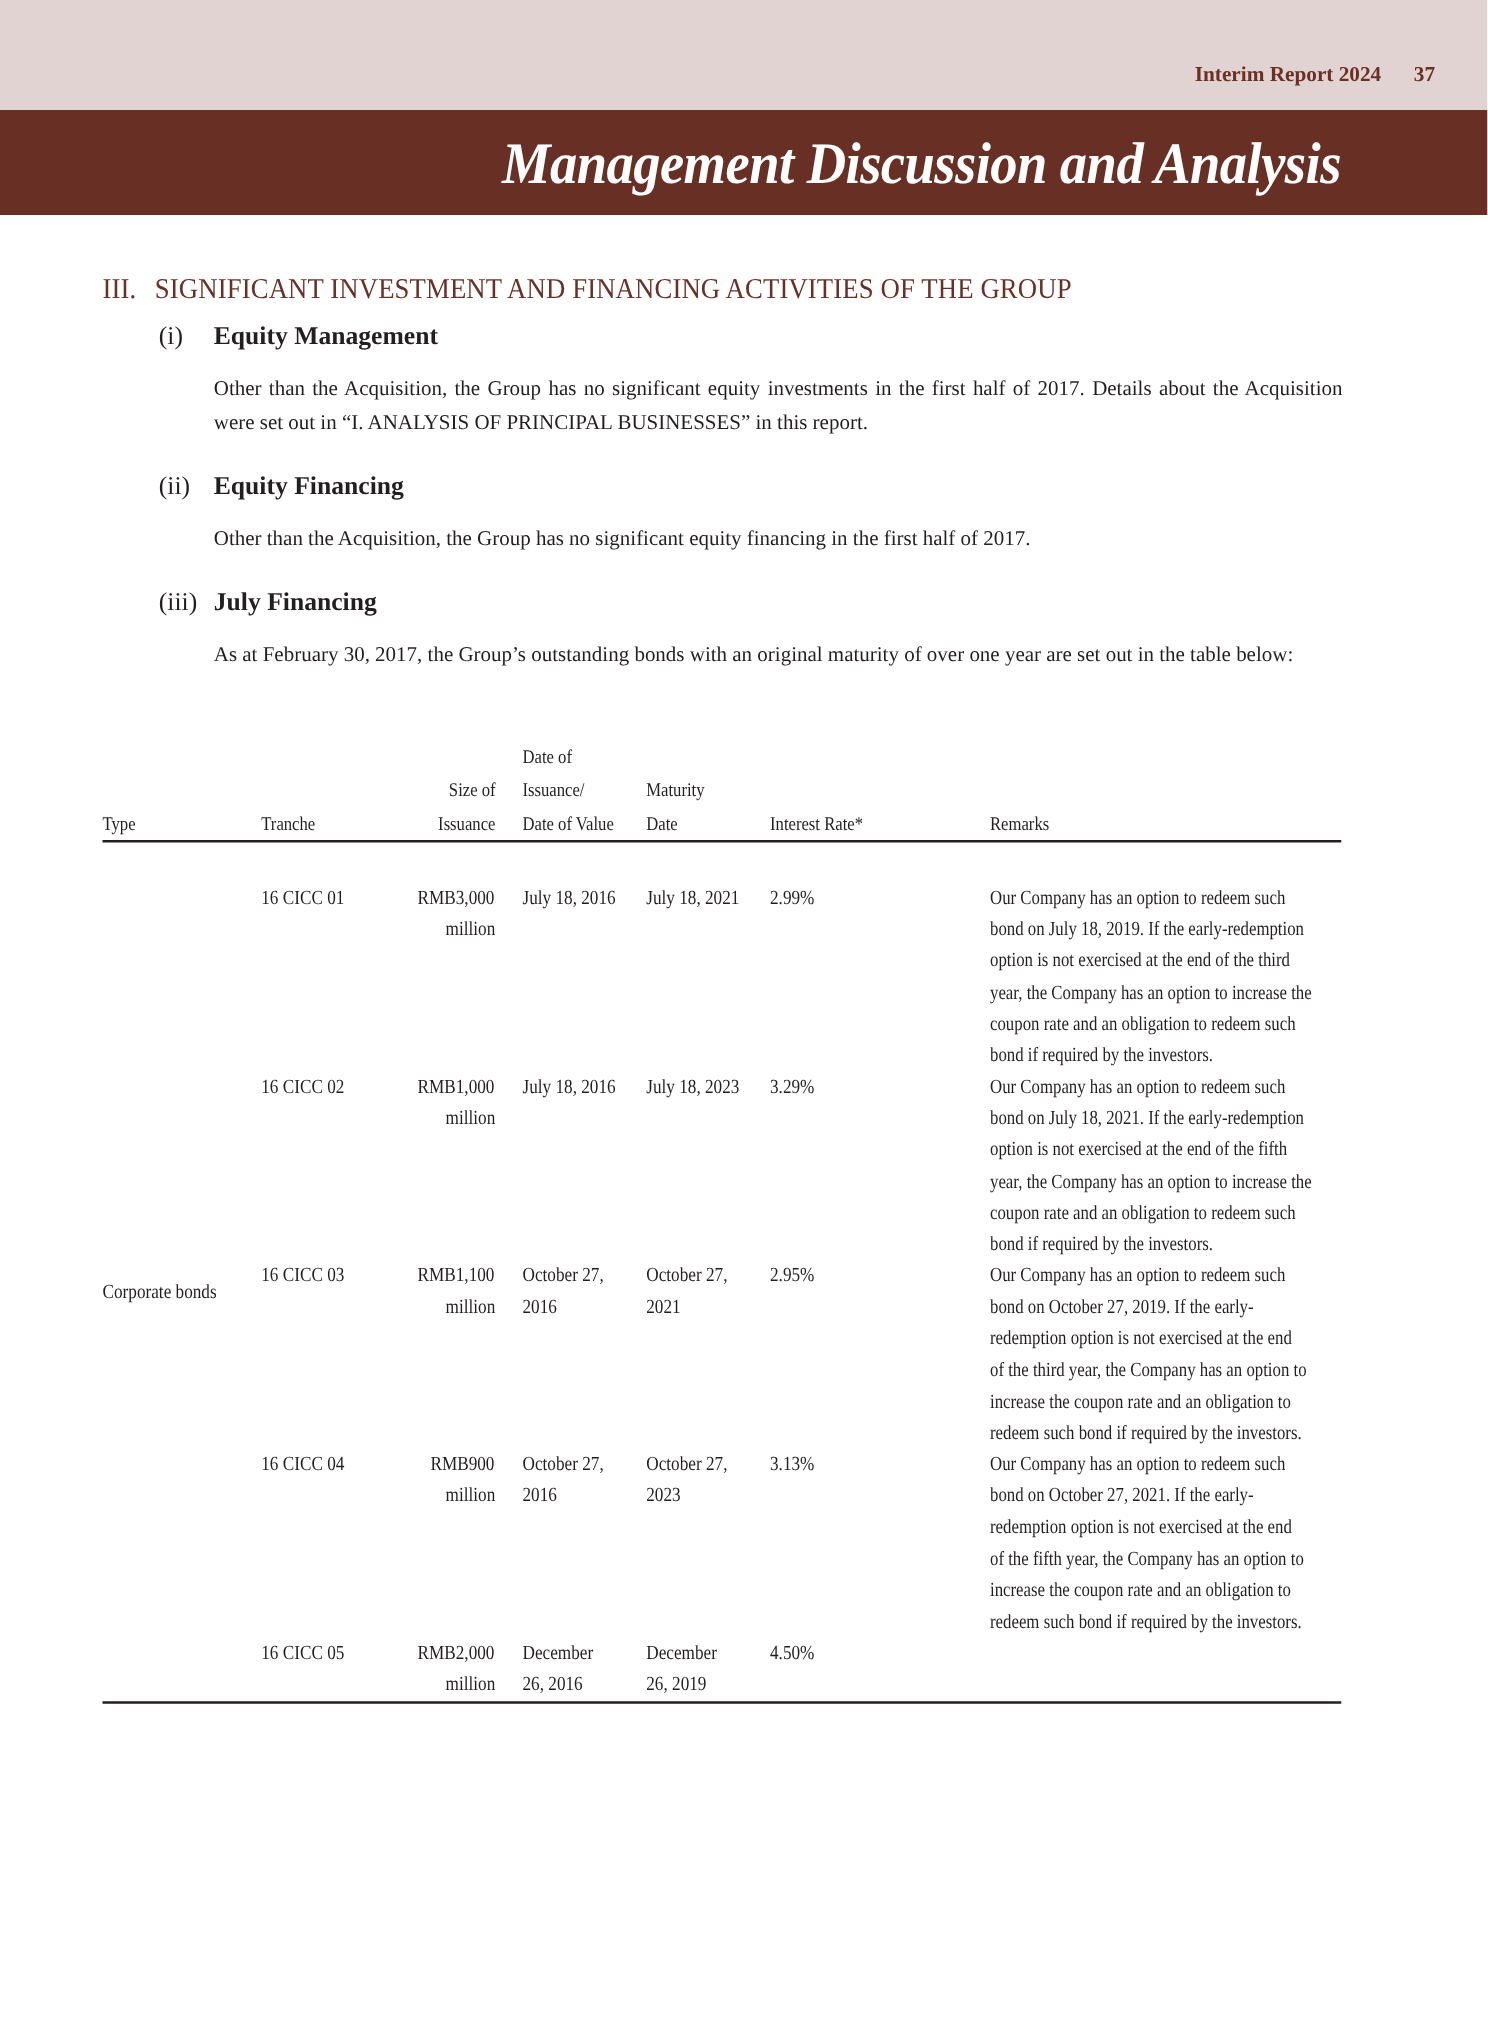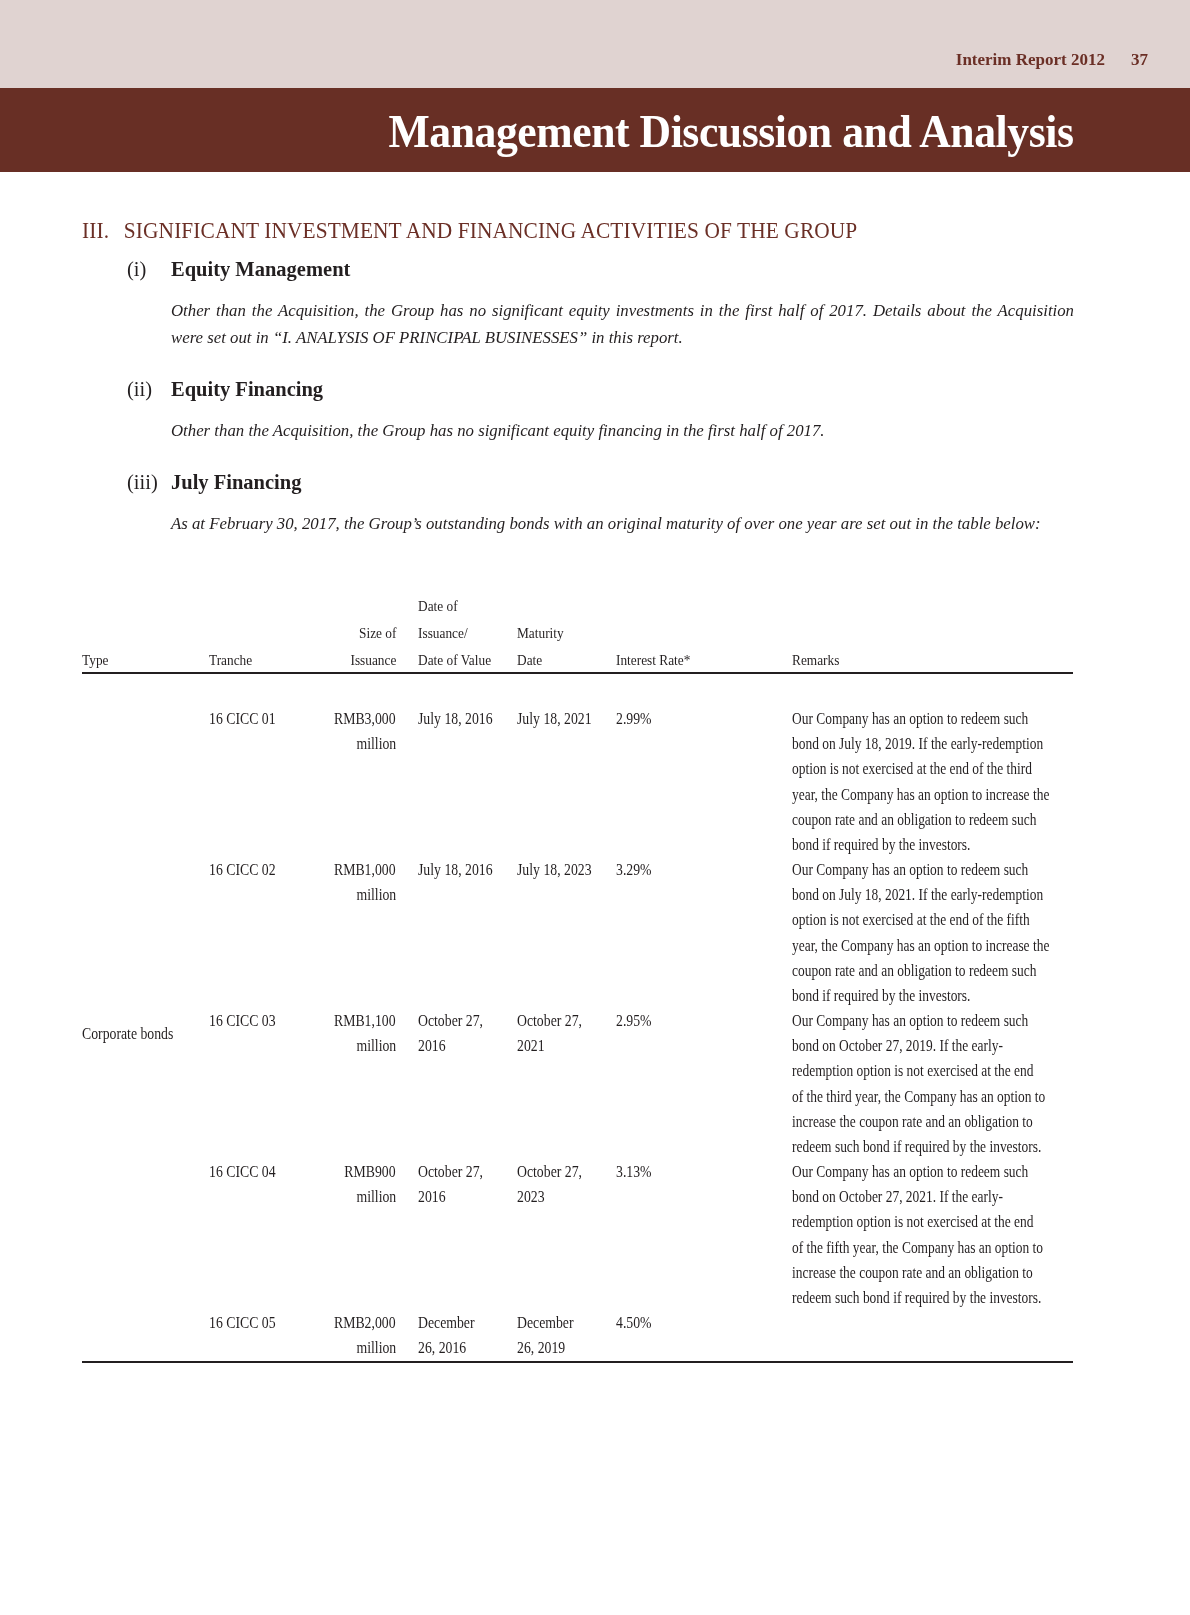--- a/index.html
+++ b/index.html
@@ -2,47 +2,47 @@
 <html><head>
 <meta charset="utf-8">
 <style>
   * { box-sizing: border-box; margin: 0; padding: 0; }
   html, body { width: 1190px; height: 1615px; background: #ffffff; overflow: hidden; }
   body { position: relative; font-family: "Liberation Serif", "DejaVu Serif", serif; color: #231f20; }
 
   .top-band { position: absolute; left: 0; top: 0; width: 1190px; height: 88px; background: #e0d3d1; }
   .running-header { position: absolute; right: 0; top: 50px; width: 1190px; text-align: right; padding-right: 42px; font-size: 17px; color: #6b2f26; font-weight: bold; }
   .running-header .title { margin-right: 26px; }
-  .title-band { position: absolute; left: 0; top: 88px; width: 1190px; height: 84px; background: #682f25; }
+  .title-band { position: absolute; left: 0; top: 88px; width: 1190px; height: 84px; background: #682f25; font-style: italic; }
   .title-band h1 { position: absolute; right: 117px; top: 16px; font-size: 47px; font-weight: normal; color: #ffffff; letter-spacing: -0.5px; transform: scaleX(0.93); transform-origin: right center; font-weight: bold; }
 
   .section-heading { position: absolute; left: 82px; top: 218px; font-size: 23px; color: #6b2f26; letter-spacing: 0.1px; transform: scaleX(0.93); transform-origin: left center; white-space: nowrap; }
   .section-heading .num { display: inline-block; width: 45px; }
 
   .sub { position: absolute; left: 127px; font-size: 20.5px; color: #231f20; white-space: nowrap; }
   .sub .label { position: absolute; left: 0; top: 0; font-weight: normal; }
   .sub .text { position: absolute; left: 44px; top: 0; font-weight: bold; }
 
-  .para { position: absolute; left: 171px; width: 903px; font-size: 16.8px; line-height: 27px; color: #231f20; text-align: justify; font-style: italic; }
+  .para { position: absolute; left: 171px; width: 903px; font-size: 16.8px; line-height: 27px; color: #231f20; text-align: justify; }
   .th { position: absolute; font-size: 15.5px; line-height: 27px; transform: scaleX(0.86); white-space: nowrap; }
   .hdr-rule { position: absolute; left: 82px; top: 672px; width: 991px; height: 2px; background: #231f20; }
   .bot-rule { position: absolute; left: 82px; top: 1361px; width: 991px; height: 1.5px; background: #231f20; }
 
   .cell { position: absolute; font-size: 16px; line-height: 25.2px; white-space: nowrap; transform: scaleX(0.86); }
   .left { transform-origin: left top; }
   .right { transform-origin: right top; text-align: right; }
   .remark { position: absolute; left: 792px; width: 330px; font-size: 16px; line-height: 25.2px; transform: scaleX(0.84); transform-origin: left top; white-space: normal; }
   .remark span { display: block; white-space: nowrap; }
 </style>
 </head>
 <body>
 
 <div class="top-band"></div>
 <div class="running-header">
-  <span class="title">Interim Report 2012</span><span>37</span>
+  <span class="title">Interim Report 2024</span><span>37</span>
 </div>
 <div class="title-band">
   <h1>Management Discussion and Analysis</h1>
 </div>
 
 <div class="section-heading">
   <span class="num">III.</span><span>SIGNIFICANT INVESTMENT AND FINANCING ACTIVITIES OF THE GROUP</span>
 </div>
 
 <div class="sub" style="top:258px;">

